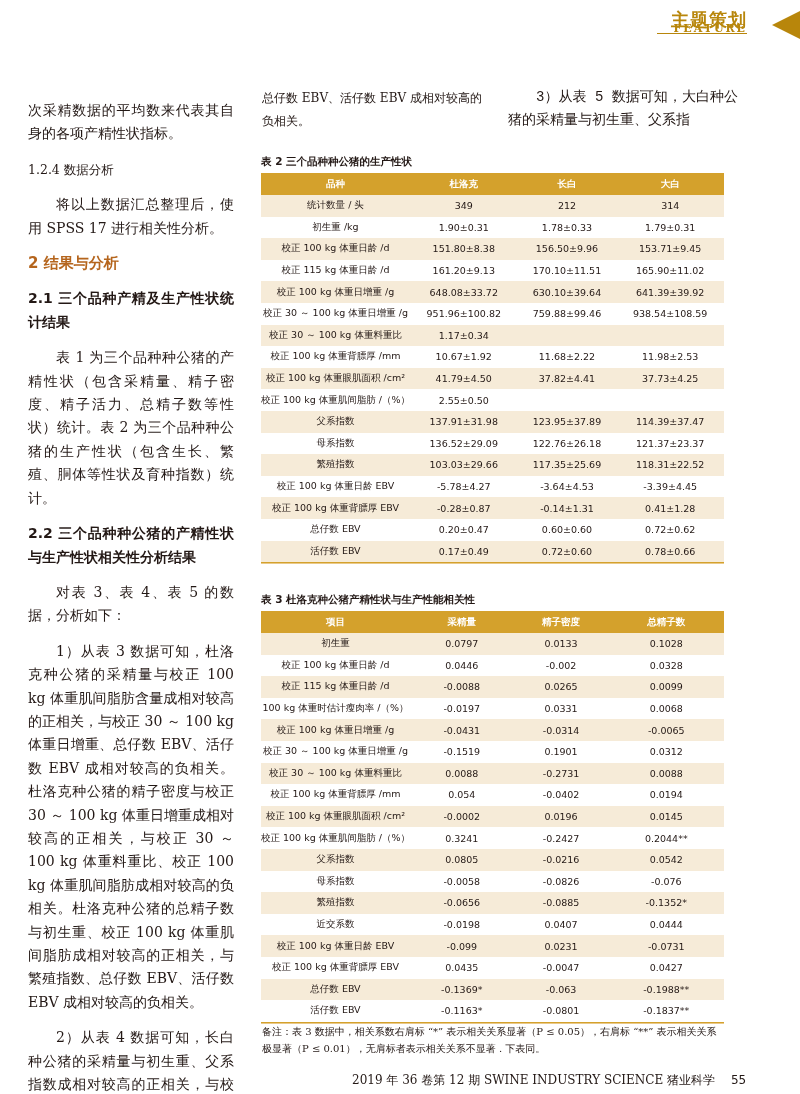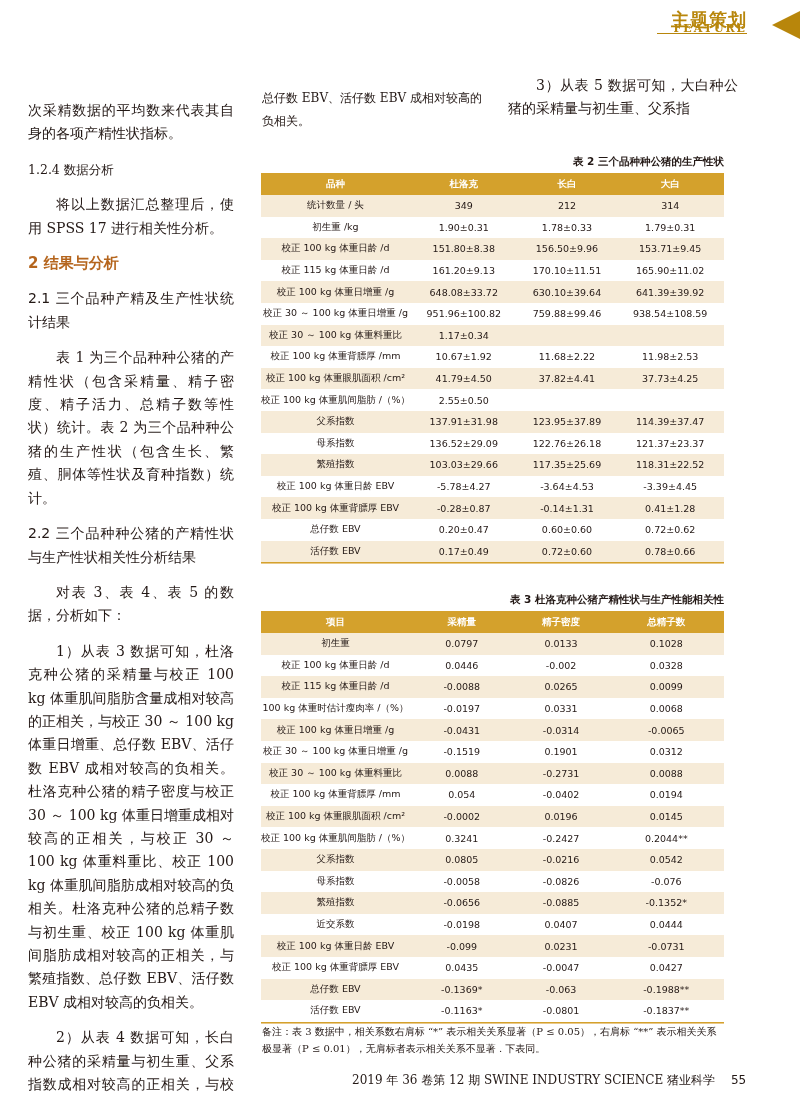--- a/index.html
+++ b/index.html
@@ -12,30 +12,30 @@
   .feature-rule { position:absolute; right:53px; top:27px; width:90px; height:1px; background:#b8860b; }
   .feature-en { position:absolute; right:53px; top:16px; font-family:"DejaVu Serif","Liberation Serif",serif; font-weight:bold; font-size:11px; color:#b8860b; letter-spacing:2px; }
   .feature-triangle { position:absolute; right:0; top:5px; width:0; height:0; border-top:14px solid transparent; border-bottom:14px solid transparent; border-right:28px solid #b8860b; }
 
   
   .col-left { position:absolute; left:16px; top:87px; width:230px; font-size:14px; line-height:23.4px; }
   .col-left p { margin:12px; text-align:justify; }
   .indent { text-indent:2em; }
   .sub-heading { font-size:12.5px; }
   .h-orange { font-family:"DejaVu Sans","Liberation Sans",sans-serif; font-weight:bold; color:#b5651d; font-size:15px; }
-  .h-bold { font-family:"DejaVu Sans","Liberation Sans",sans-serif; font-weight:normal; font-size:14px; }
+  .h-bold { font-family:"DejaVu Sans","Liberation Sans",sans-serif; font-weight:bold; font-size:14px; }
 
   
   .col-mid { position:absolute; left:262px; top:87px; width:230px; font-size:12px; line-height:23.4px; }
-  .col-right { position:absolute; left:508px; top:74px; width:230px; font-size:14px; line-height:23.4px; }
+  .col-right { position:absolute; left:508px; top:86px; width:230px; font-size:14px; line-height:23.4px;font-family:Liberation Mono, monospace; }
   .col-right p { text-align:justify; }
 
   
   .table-wrap { position:absolute; left:261px; width:463px; font-family:"DejaVu Sans","Liberation Sans",sans-serif; }
-  .table-title { text-align:right; font-size:10.5px; font-weight:bold; margin-bottom:4px; color:#231815; }
+  .table-title { text-align:left; font-size:10.5px; font-weight:bold; margin-bottom:4px; color:#231815; }
   table { width:100%; border-collapse:collapse; font-size:9.5px; }
   thead th { background:#d4a12c; color:#ffffff; font-weight:bold; height:22px; text-align:center; font-size:9.5px; }
   tbody td { height:21.6px; text-align:center; color:#231815; white-space:nowrap; }
   tbody tr:nth-child(odd) td { background:#f6ebd8; }
   tbody tr:nth-child(even) td { background:#ffffff; }
   .table-bottom { height:2px; background:#d4a12c; border-bottom:1px solid #e9c98a; }
   th.c0, td.c0 { width:31%;margin-left:48px; }
 
   .note { position:absolute; left:262px; top:1023px; width:462px; font-size:10px; line-height:17px; color:#231815; }
 

